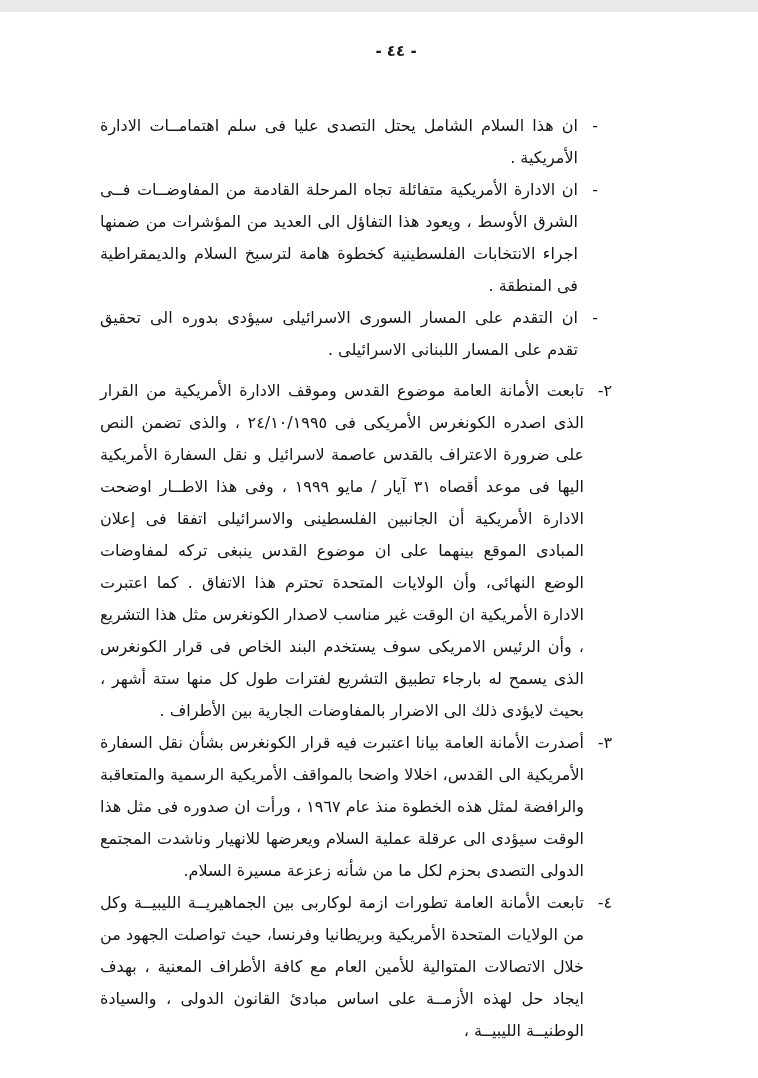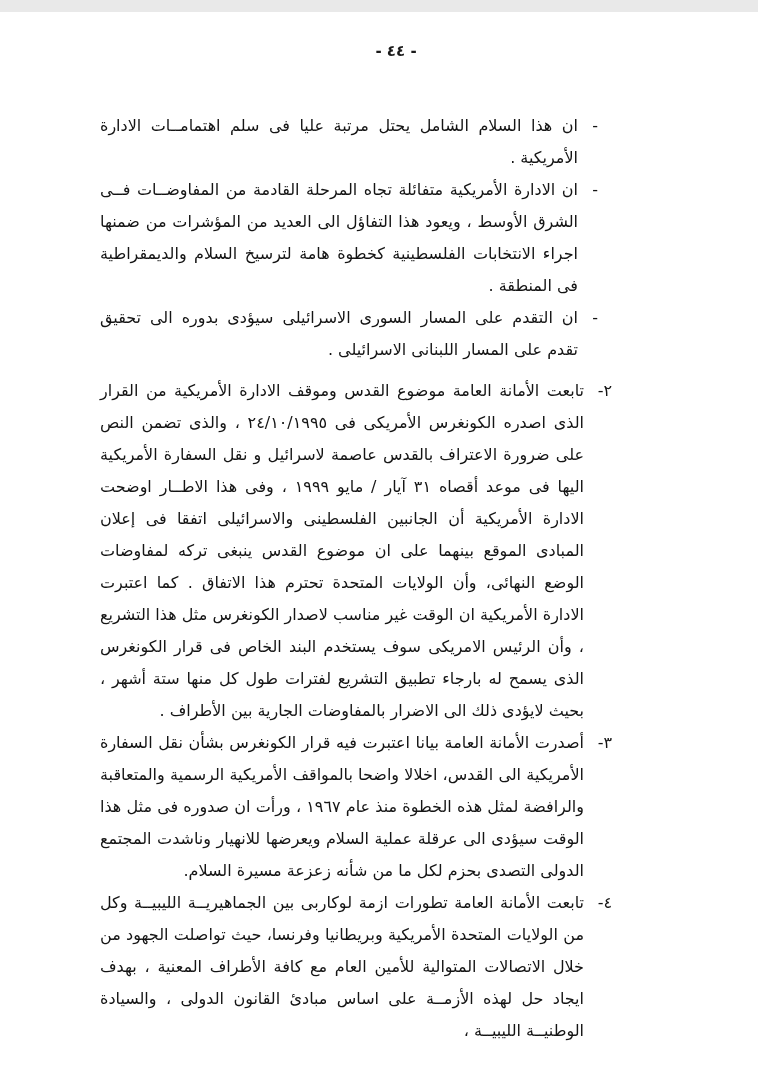--- a/index.html
+++ b/index.html
@@ -63,21 +63,21 @@
 <body>
 
 <div class="page">
 
   <div class="pagenum">- ٤٤ -</div>
 
   <div class="content">
 
     <div class="block dash">
       <span class="marker">-</span>
-      <div class="btext">ان هذا السلام الشامل يحتل مرتبة عليا فى سلم اهتمامــات الادارة الأمريكية .</div>
+      <div class="btext">ان هذا السلام الشامل يحتل التصدى عليا فى سلم اهتمامــات الادارة الأمريكية .</div>
     </div>
 
     <div class="block dash">
       <span class="marker">-</span>
       <div class="btext">ان الادارة الأمريكية متفائلة تجاه المرحلة القادمة من المفاوضــات فــى الشرق الأوسط ، ويعود هذا التفاؤل الى العديد من المؤشرات من ضمنها اجراء الانتخابات الفلسطينية كخطوة هامة لترسيخ السلام والديمقراطية فى المنطقة .</div>
     </div>
 
     <div class="block dash">
       <span class="marker">-</span>
       <div class="btext">ان التقدم على المسار السورى الاسرائيلى سيؤدى بدوره الى تحقيق تقدم على المسار اللبنانى الاسرائيلى .</div>

